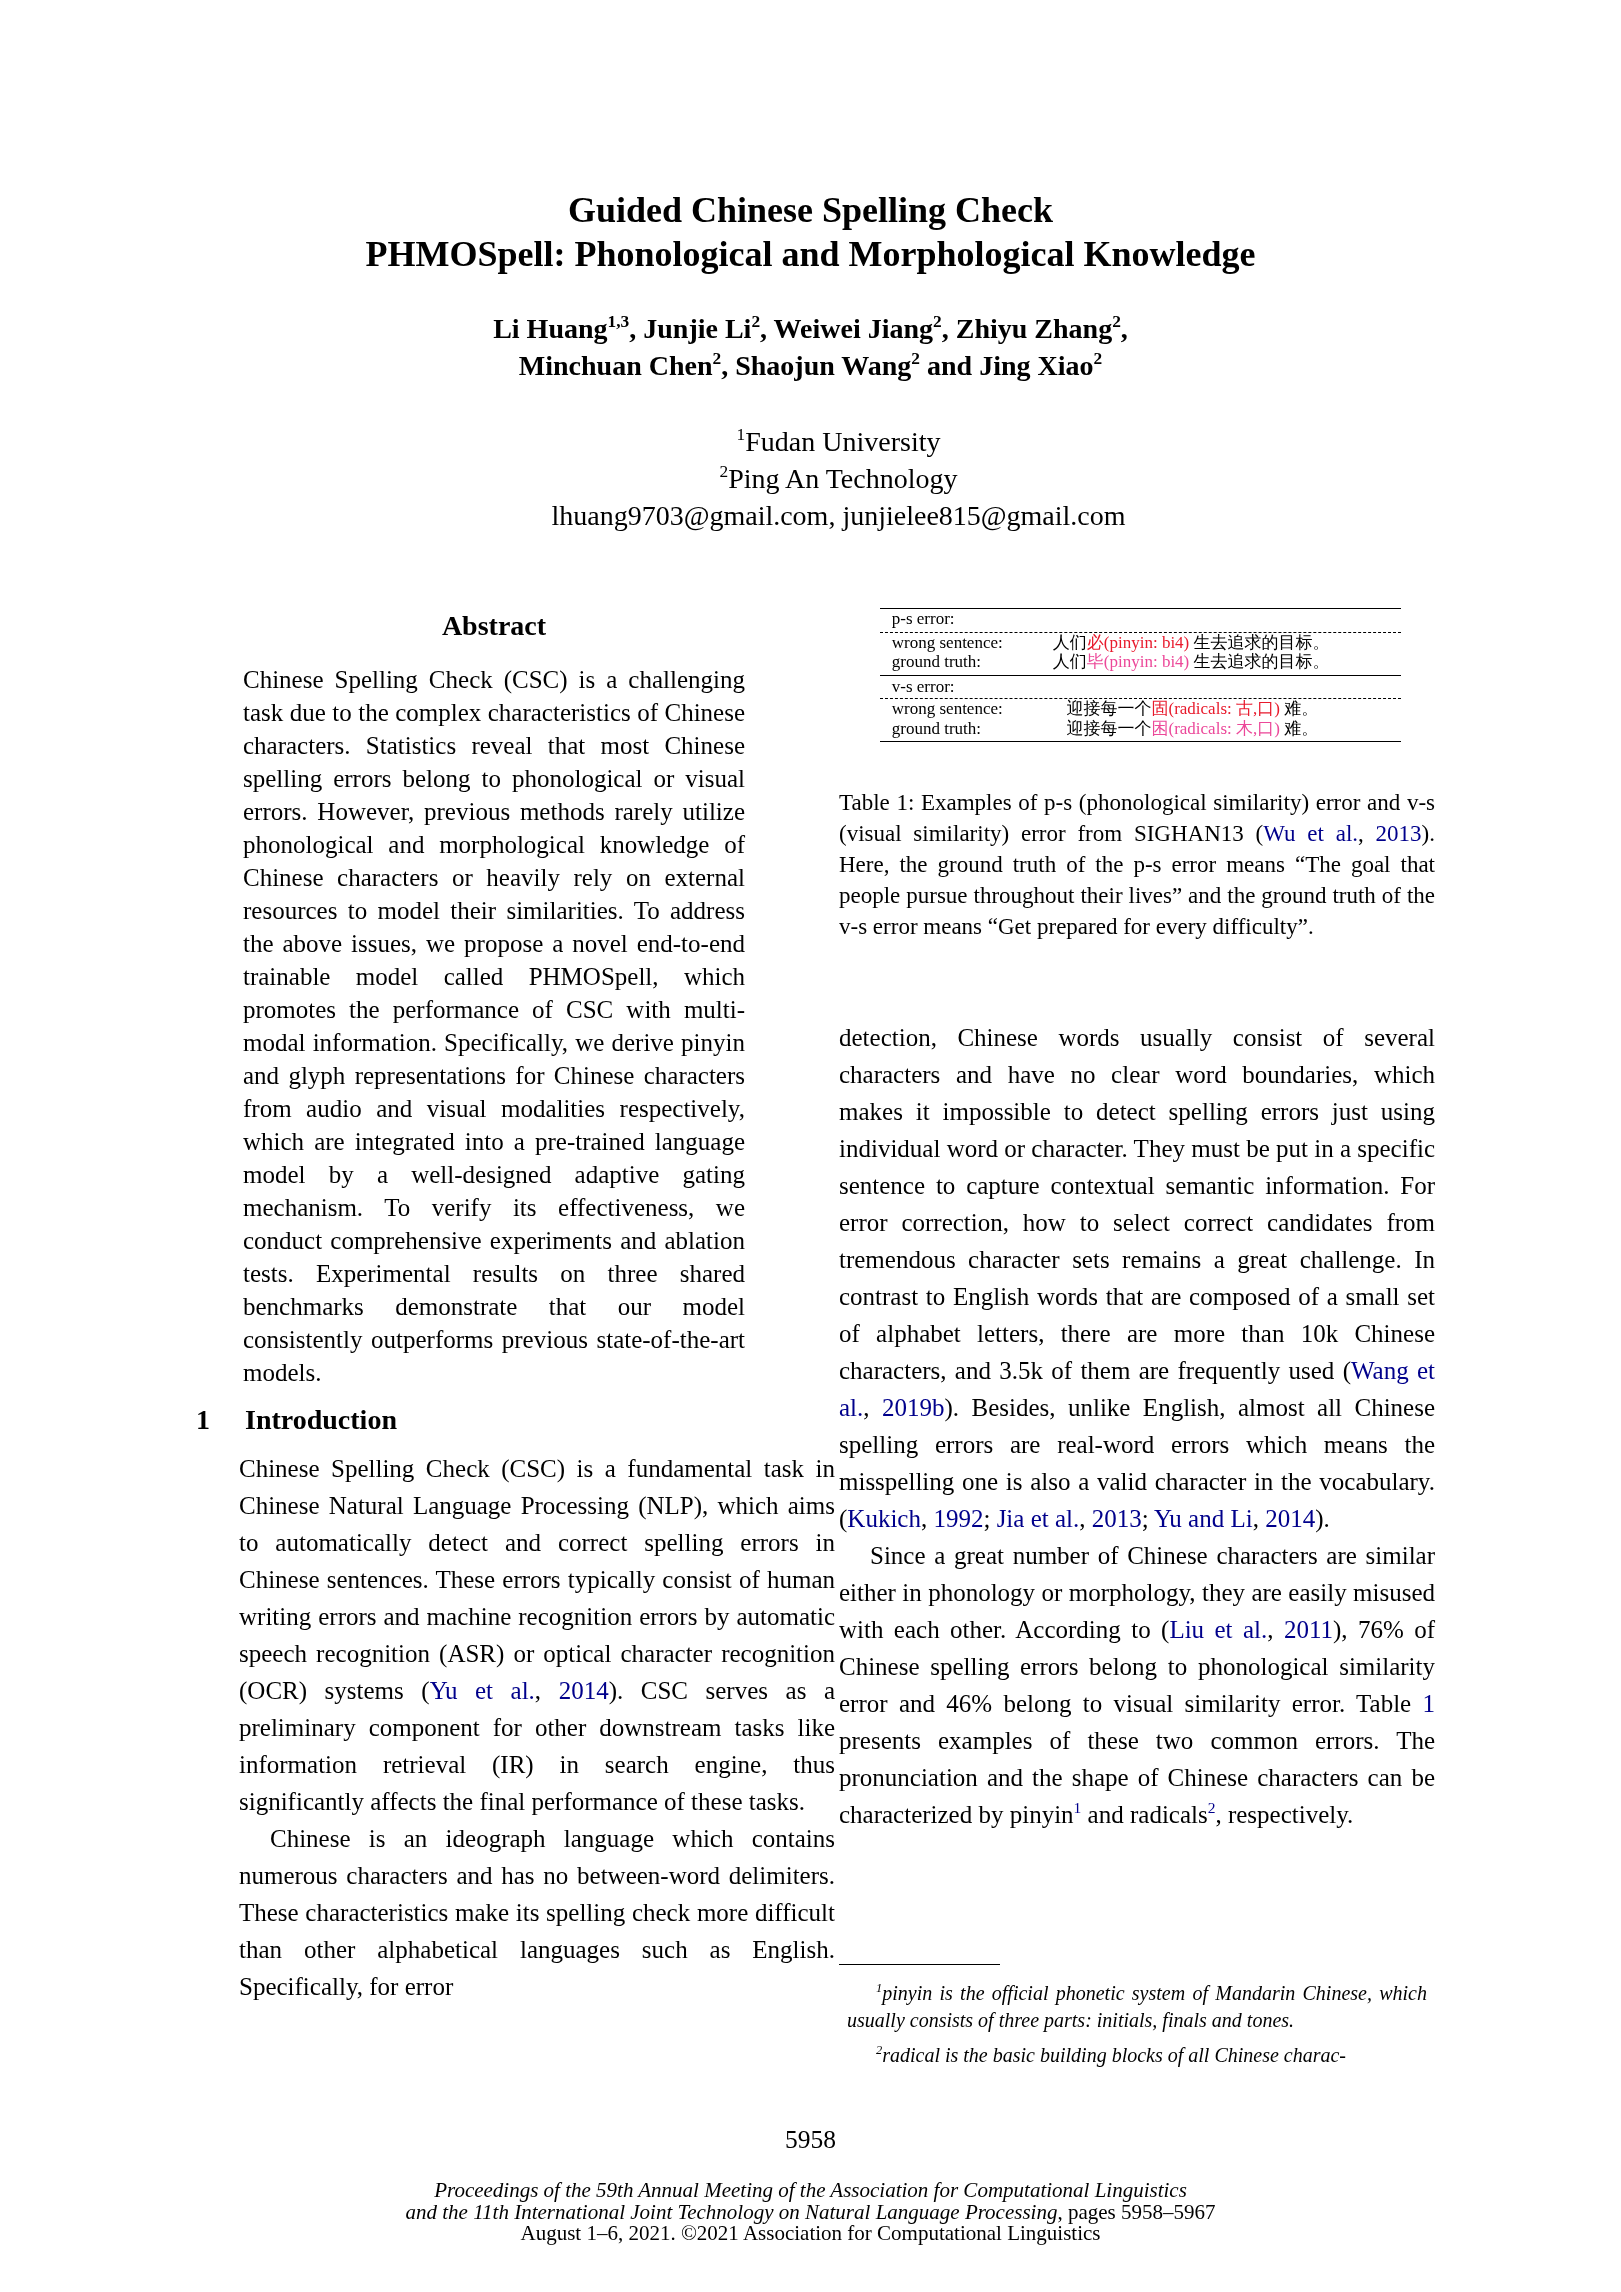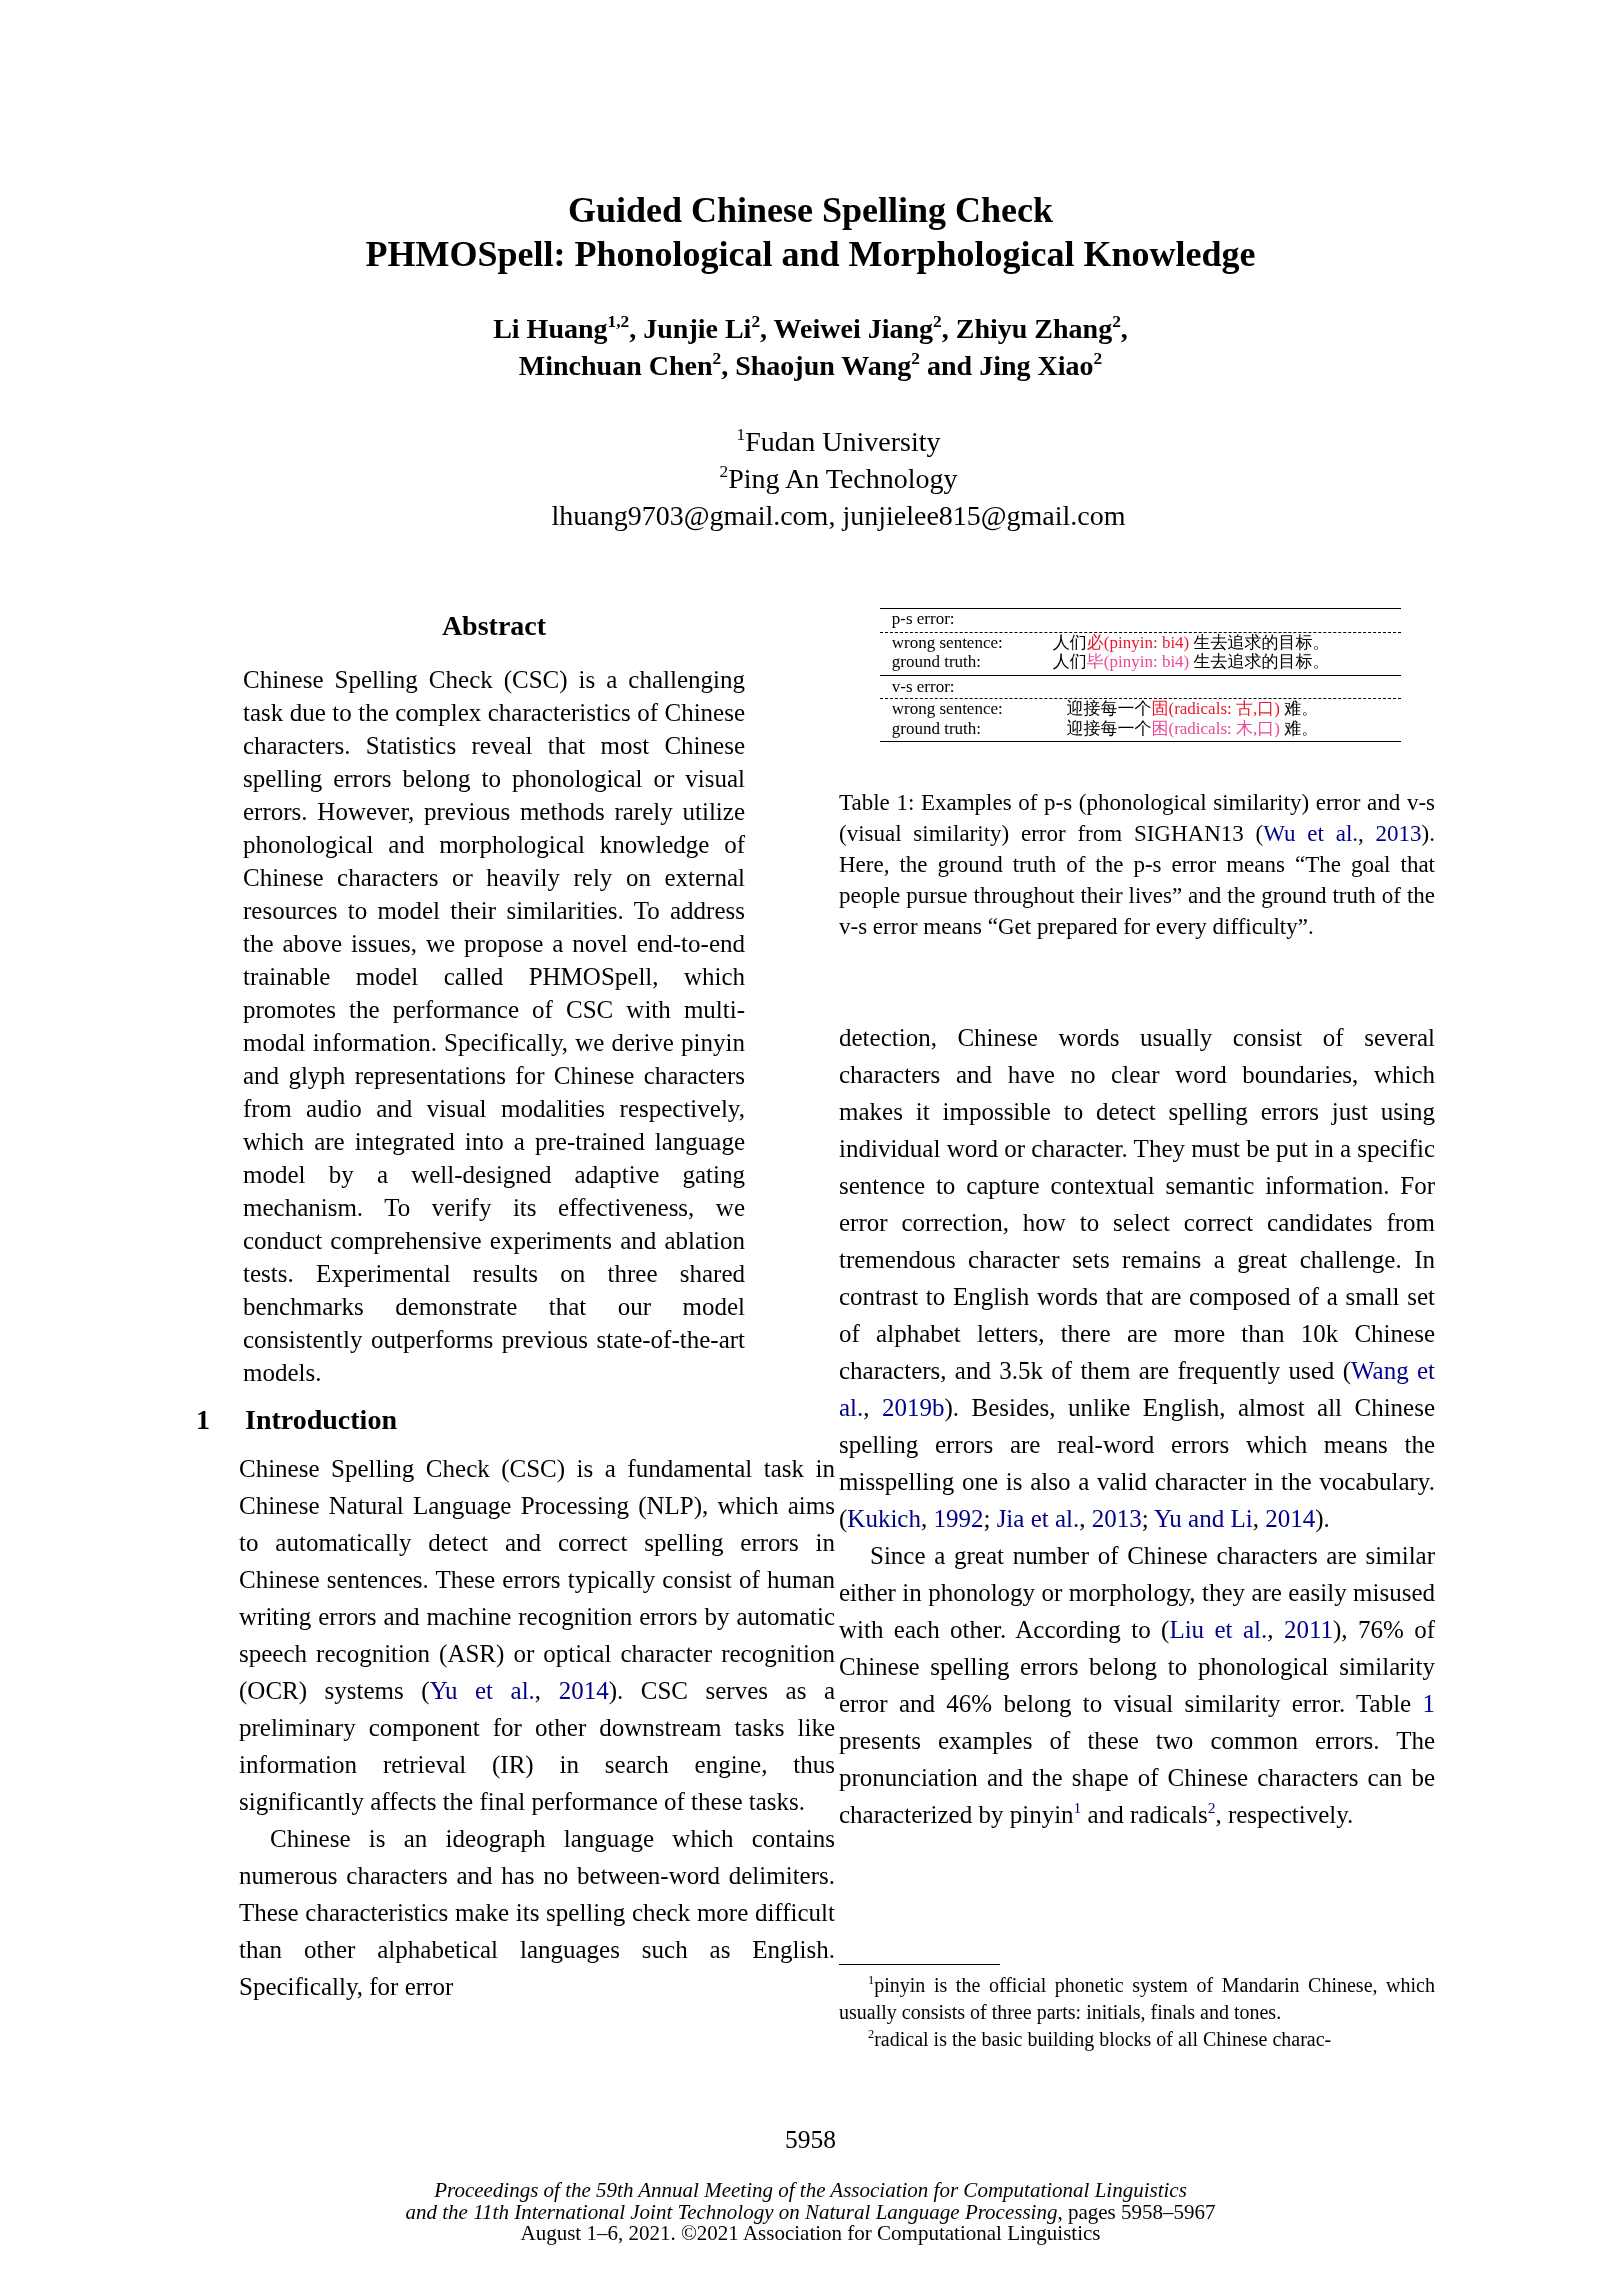--- a/index.html
+++ b/index.html
@@ -46,36 +46,36 @@
     .tlabel { width: 161px; padding-left: 11.8px; }
     .tval { flex: 1; }
     .red { color: #e8192c; }
     .blue { color: #ec4899; }
     .caption {
       left: 839px; width: 596px; top: 787px;
       font-size: 23px; line-height: 31px; text-align: justify;
     }
     .footrule { left: 839px; top: 1964px; width: 161px; border-top: 1.6px solid #000; }
     .footnotes { left: 839px; width: 596px; top: 1972px; font-size: 20px; line-height: 27px; text-align: justify; }
-    .footnotes p { margin: 0; text-indent: 29px; }
+    .footnotes p { margin: 8px; text-indent: 29px; font-style: italic; }
     .pagenum { left: 0; width: 1621px; top: 2125px; font-size: 25.5px; }
     .proceedings { left: 0; width: 1621px; top: 2180px; font-size: 21px; line-height: 21.6px; }
     .proceedings .it { font-style: italic; }
   </style>
 </head>
 <body>
 
 <div class="abs center title">
   <div>Guided Chinese Spelling Check</div>
   <div>PHMOSpell: Phonological and Morphological Knowledge</div>
 </div>
 
 <div class="abs center authors">
   <div>
-    <span>Li Huang</span><sup>1,2</sup><span>, </span><span>Junjie Li</span><sup>2</sup><span>, </span><span>Weiwei Jiang</span><sup>2</sup><span>, </span><span>Zhiyu Zhang</span><sup>2</sup><span>,</span>
+    <span>Li Huang</span><sup>1,3</sup><span>, </span><span>Junjie Li</span><sup>2</sup><span>, </span><span>Weiwei Jiang</span><sup>2</sup><span>, </span><span>Zhiyu Zhang</span><sup>2</sup><span>,</span>
   </div>
   <div>
     <span>Minchuan Chen</span><sup>2</sup><span>, </span><span>Shaojun Wang</span><sup>2</sup><span style="white-space:pre"> and </span><span>Jing Xiao</span><sup>2</sup>
   </div>
 </div>
 
 <div class="abs center affil">
   <div><sup>1</sup><span>Fudan University</span></div>
   <div><sup>2</sup><span>Ping An Technology</span></div>
   <div>lhuang9703@gmail.com, junjielee815@gmail.com</div>

